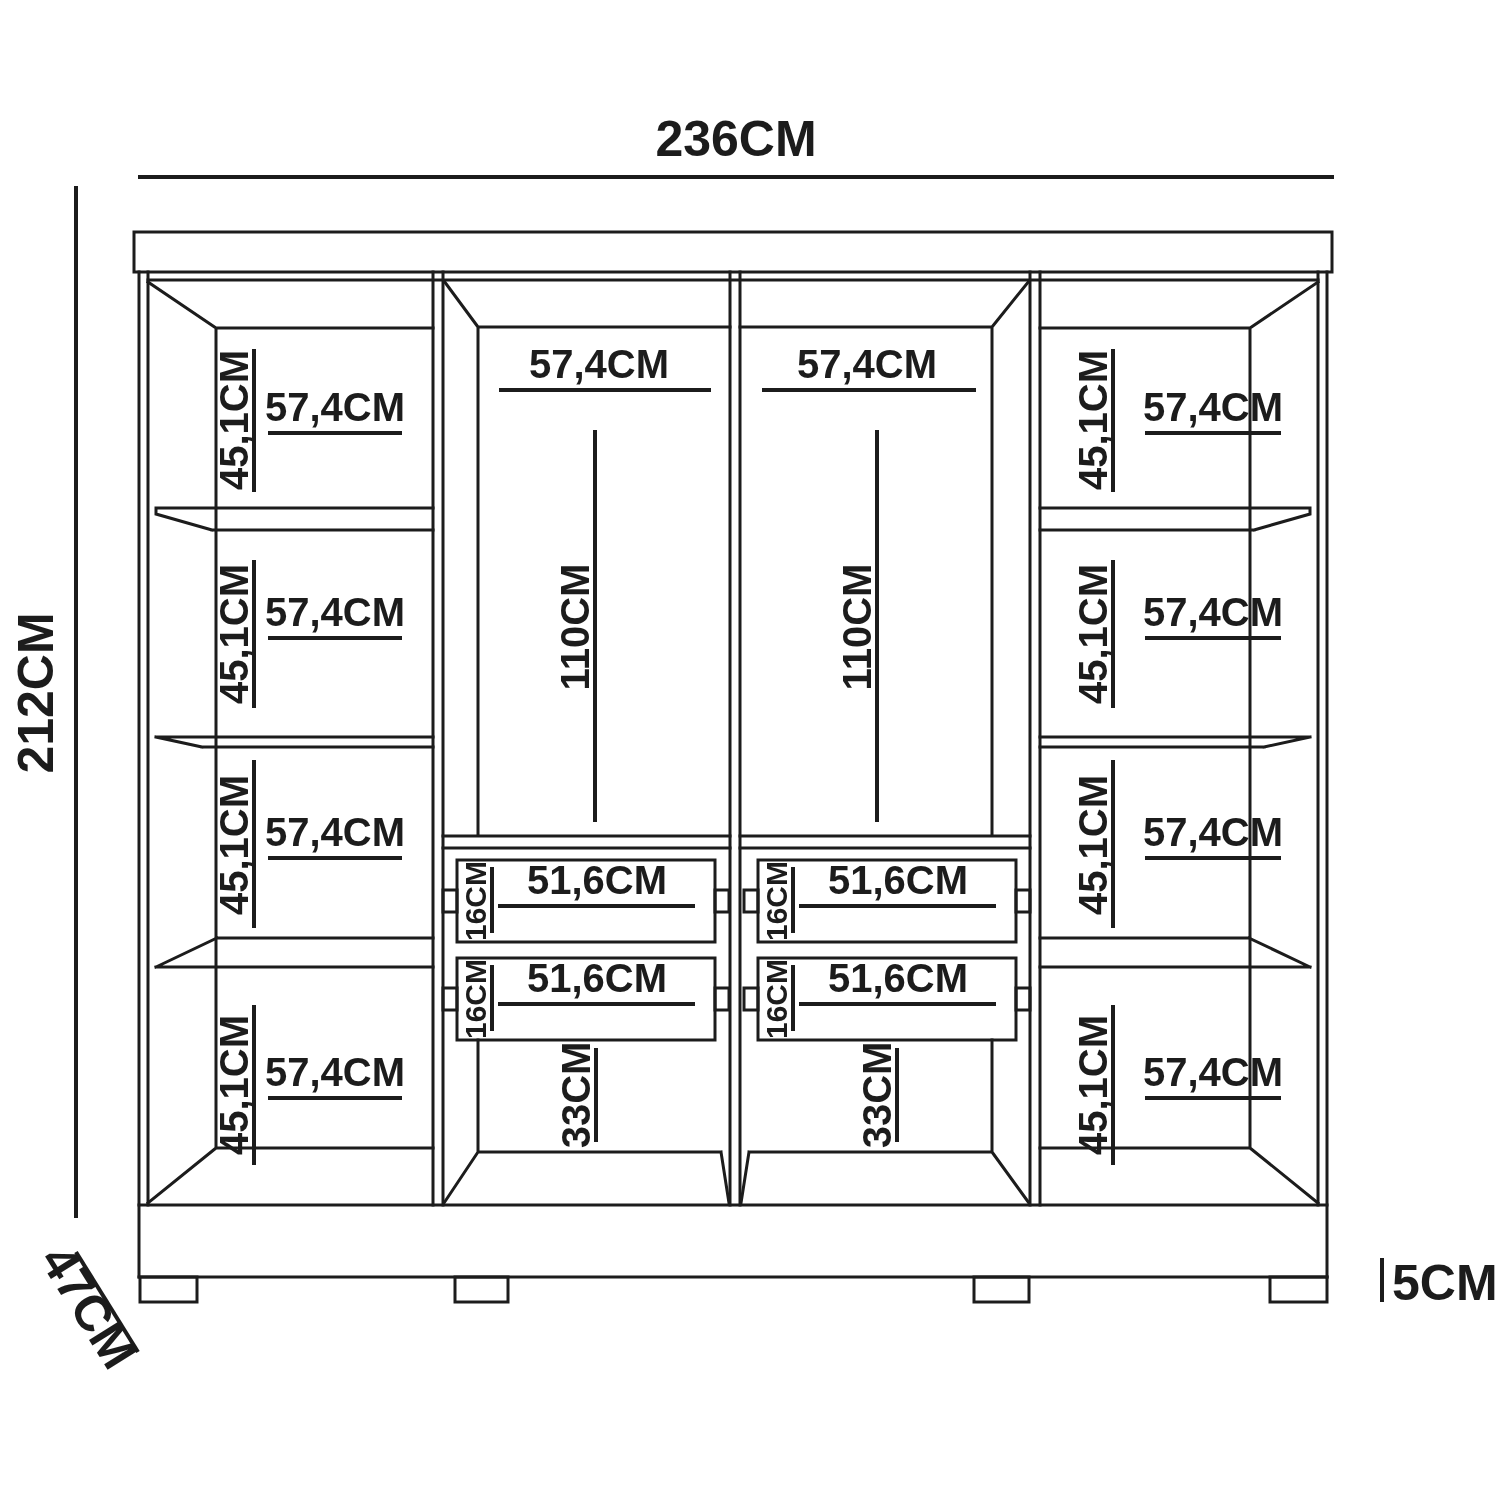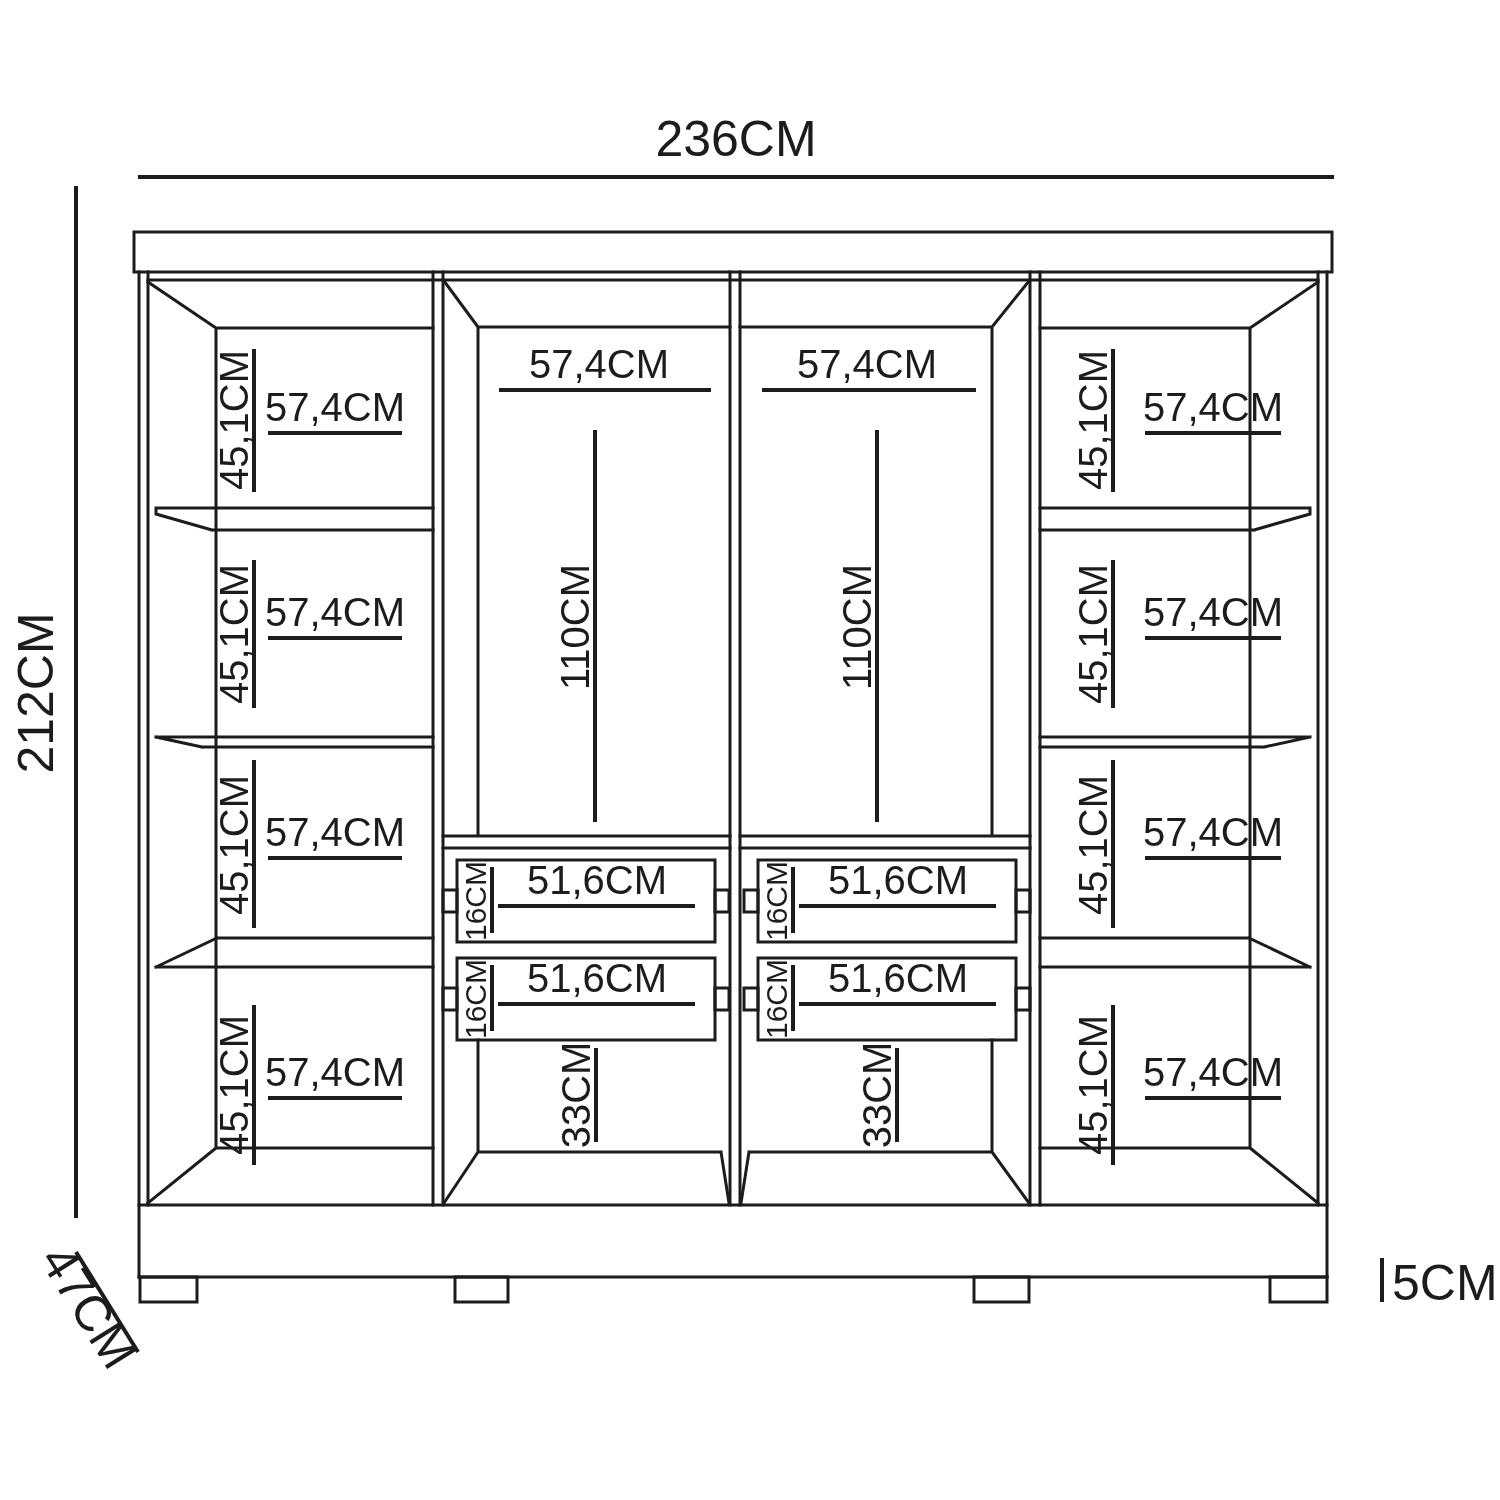--- a/index.html
+++ b/index.html
@@ -1,16 +1,16 @@
 <!DOCTYPE html>
 <html><head>
 <meta charset="utf-8">
 <style>
   html,body{margin:0;padding:0;background:#ffffff;}
-  .stage{width:1500px;height:1500px;background:#ffffff;overflow:hidden;}
+  .stage{width:1500px;height:1500px;background:#ffffff;overflow:hidden;font-weight:bold;}
   svg{display:block;}
   .ln{stroke:#1c1c1c;stroke-width:3;fill:none;stroke-linecap:square;stroke-linejoin:miter;}
   .dim{stroke:#1c1c1c;stroke-width:4;fill:none;stroke-linecap:butt;}
   .lbl{fill:#1c1c1c;font-family:"Liberation Sans", sans-serif;}
   .big{font-size:50px;}
   .med{font-size:40px;}
   .sm{font-size:30px;}
 </style>
 </head>
 <body>

